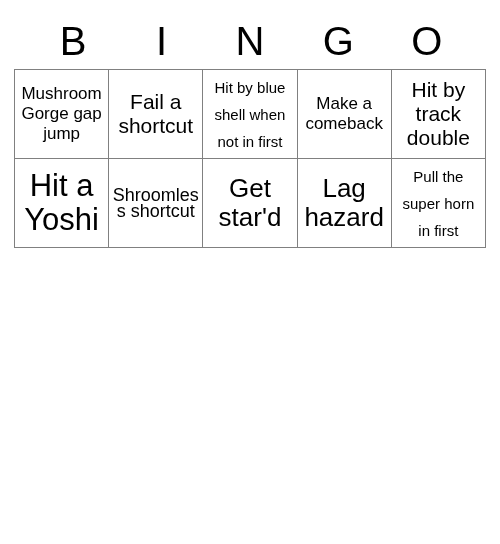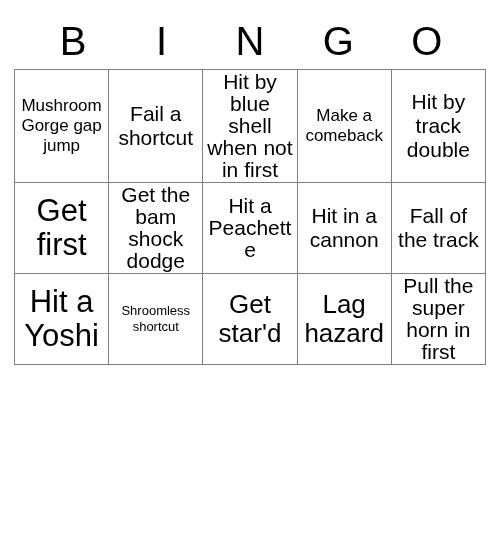--- a/index.html
+++ b/index.html
@@ -61,22 +61,22 @@
   .cell-text {
     display: block;
     width: 100%;
     word-wrap: break-word;
   }
   
   .fs-xl { font-size: 31px; line-height: 34px; }
   .fs-lg { font-size: 26px; line-height: 29px; }
   .fs-md { font-size: 21px; line-height: 24px; }
   .fs-sm { font-size: 17px; line-height: 20px; }
-  .fs-xs { font-size: 21px; line-height: 22px; }
-  .fs-xxs { font-size: 13px; line-height: 16px; }
+  .fs-xs { font-size: 15px; line-height: 27px; }
+  .fs-xxs { font-size: 18px; line-height: 16px; }
 </style>
 </head>
 <body>
 
 <div class="card">
 
   <div class="header-row">
     <div class="header-cell">B</div>
     <div class="header-cell">I</div>
     <div class="header-cell">N</div>
@@ -98,37 +98,20 @@
           </td>
         <td>
             <span class="cell-text fs-sm">Make a comeback</span>
           </td>
         <td>
             <span class="cell-text fs-md">Hit by track double</span>
           </td>
       </tr>
       <tr>
         <td>
-            <span class="cell-text fs-xl">Get first</span>
-          </td>
-        <td>
-            <span class="cell-text fs-xs">Get the bam shock dodge</span>
-          </td>
-        <td>
-            <span class="cell-text fs-xs">Hit a Peachette</span>
-          </td>
-        <td>
-            <span class="cell-text fs-md">Hit in a cannon</span>
-          </td>
-        <td>
-            <span class="cell-text fs-md">Fall of the track</span>
-          </td>
-      </tr>
-      <tr>
-        <td>
             <span class="cell-text fs-xl">Hit a Yoshi</span>
           </td>
         <td>
             <span class="cell-text fs-xxs">Shroomless shortcut</span>
           </td>
         <td>
             <span class="cell-text fs-lg">Get star'd</span>
           </td>
         <td>
             <span class="cell-text fs-lg">Lag hazard</span>

